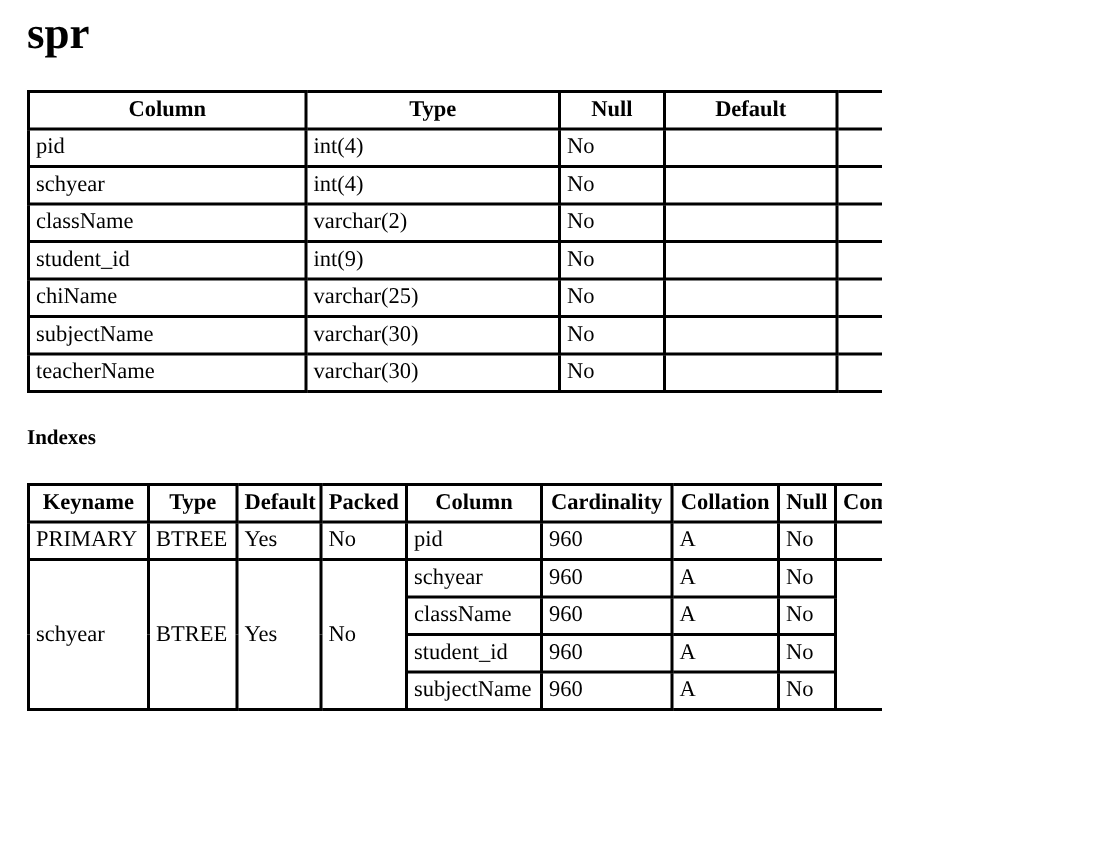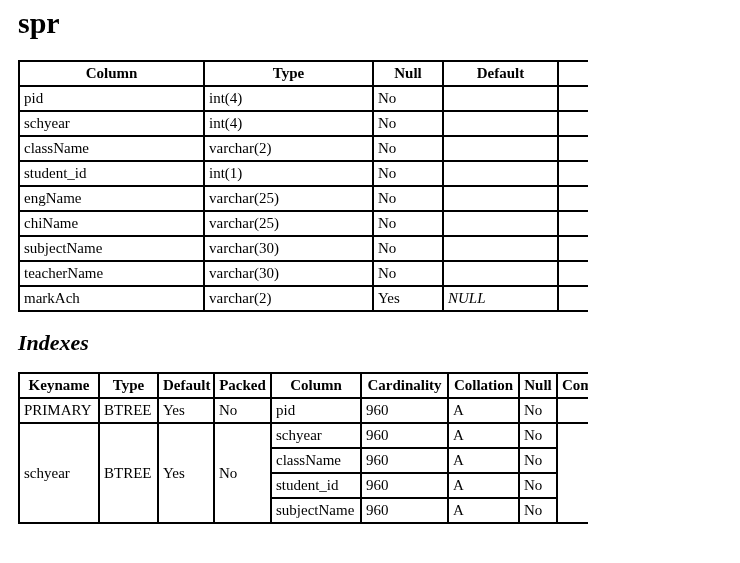--- a/index.html
+++ b/index.html
@@ -18,24 +18,23 @@
     overflow: hidden;
   }
   h1.title {
     margin: 0 0 20px 0;
     font-size: 30px;
     font-weight: bold;
     line-height: 34px;
   }
   h2.section-heading {
     margin: 21px 0 19px 0;
-    font-size: 22px;
+    font-size: 14px;
     font-weight: bold;
     line-height: 20px;
-    font-style: italic;
   }
   table.doc-table {
     border-collapse: collapse;
     table-layout: fixed;
     font-size: 15px;
   }
   table.doc-table th,
   table.doc-table td {
     border: 2px solid #000000;
     height: 25px;
@@ -97,28 +96,21 @@
       </tr>
       <tr>
         <td>className</td>
         <td>varchar(2)</td>
         <td>No</td>
         <td></td>
         <td></td>
       </tr>
       <tr>
         <td>student_id</td>
-        <td>int(1)</td>
-        <td>No</td>
-        <td></td>
-        <td></td>
-      </tr>
-      <tr>
-        <td>engName</td>
-        <td>varchar(25)</td>
+        <td>int(9)</td>
         <td>No</td>
         <td></td>
         <td></td>
       </tr>
       <tr>
         <td>chiName</td>
         <td>varchar(25)</td>
         <td>No</td>
         <td></td>
         <td></td>
@@ -128,27 +120,20 @@
         <td>varchar(30)</td>
         <td>No</td>
         <td></td>
         <td></td>
       </tr>
       <tr>
         <td>teacherName</td>
         <td>varchar(30)</td>
         <td>No</td>
         <td></td>
-        <td></td>
-      </tr>
-      <tr>
-        <td>markAch</td>
-        <td>varchar(2)</td>
-        <td>Yes</td>
-        <td class="italic">NULL</td>
         <td></td>
       </tr>
     </tbody>
   </table>
 
   <h2 class="section-heading">Indexes</h2>
 
   <table class="doc-table indexes-table">
     <colgroup>
       <col style="width:80px">

